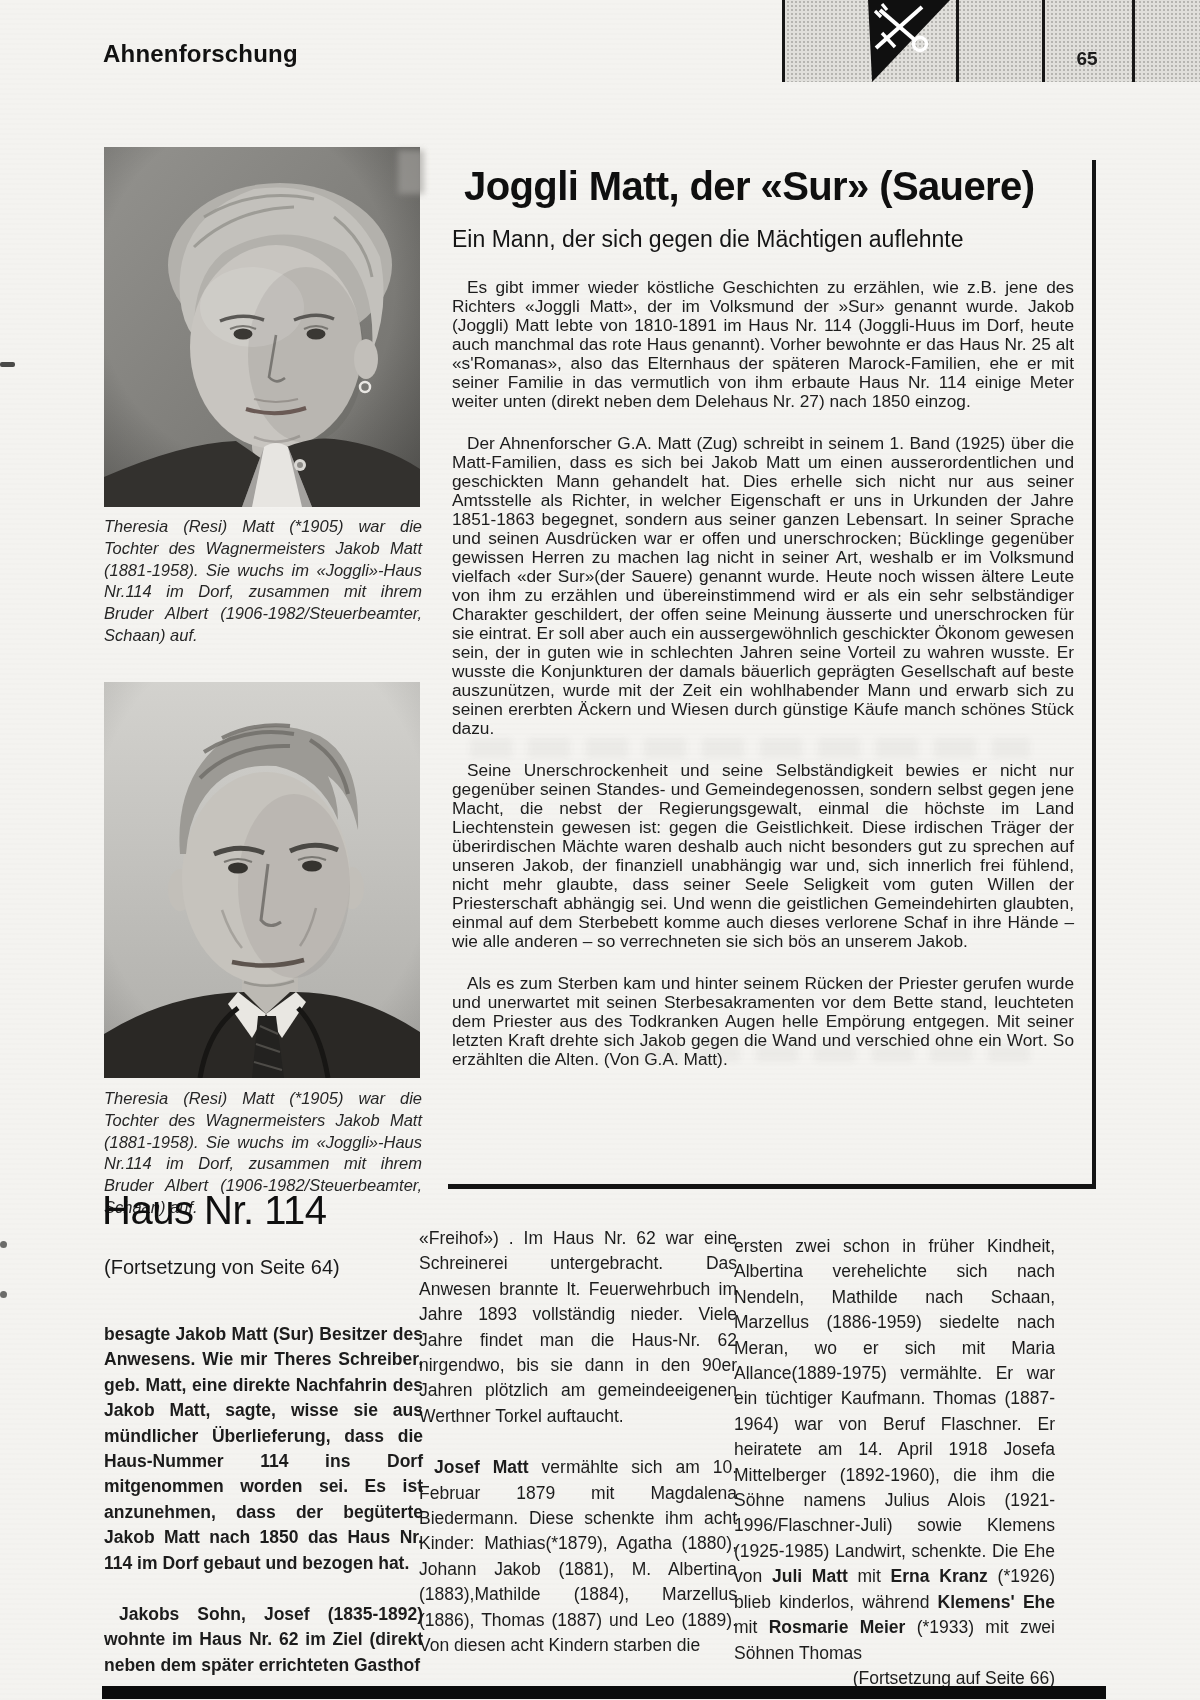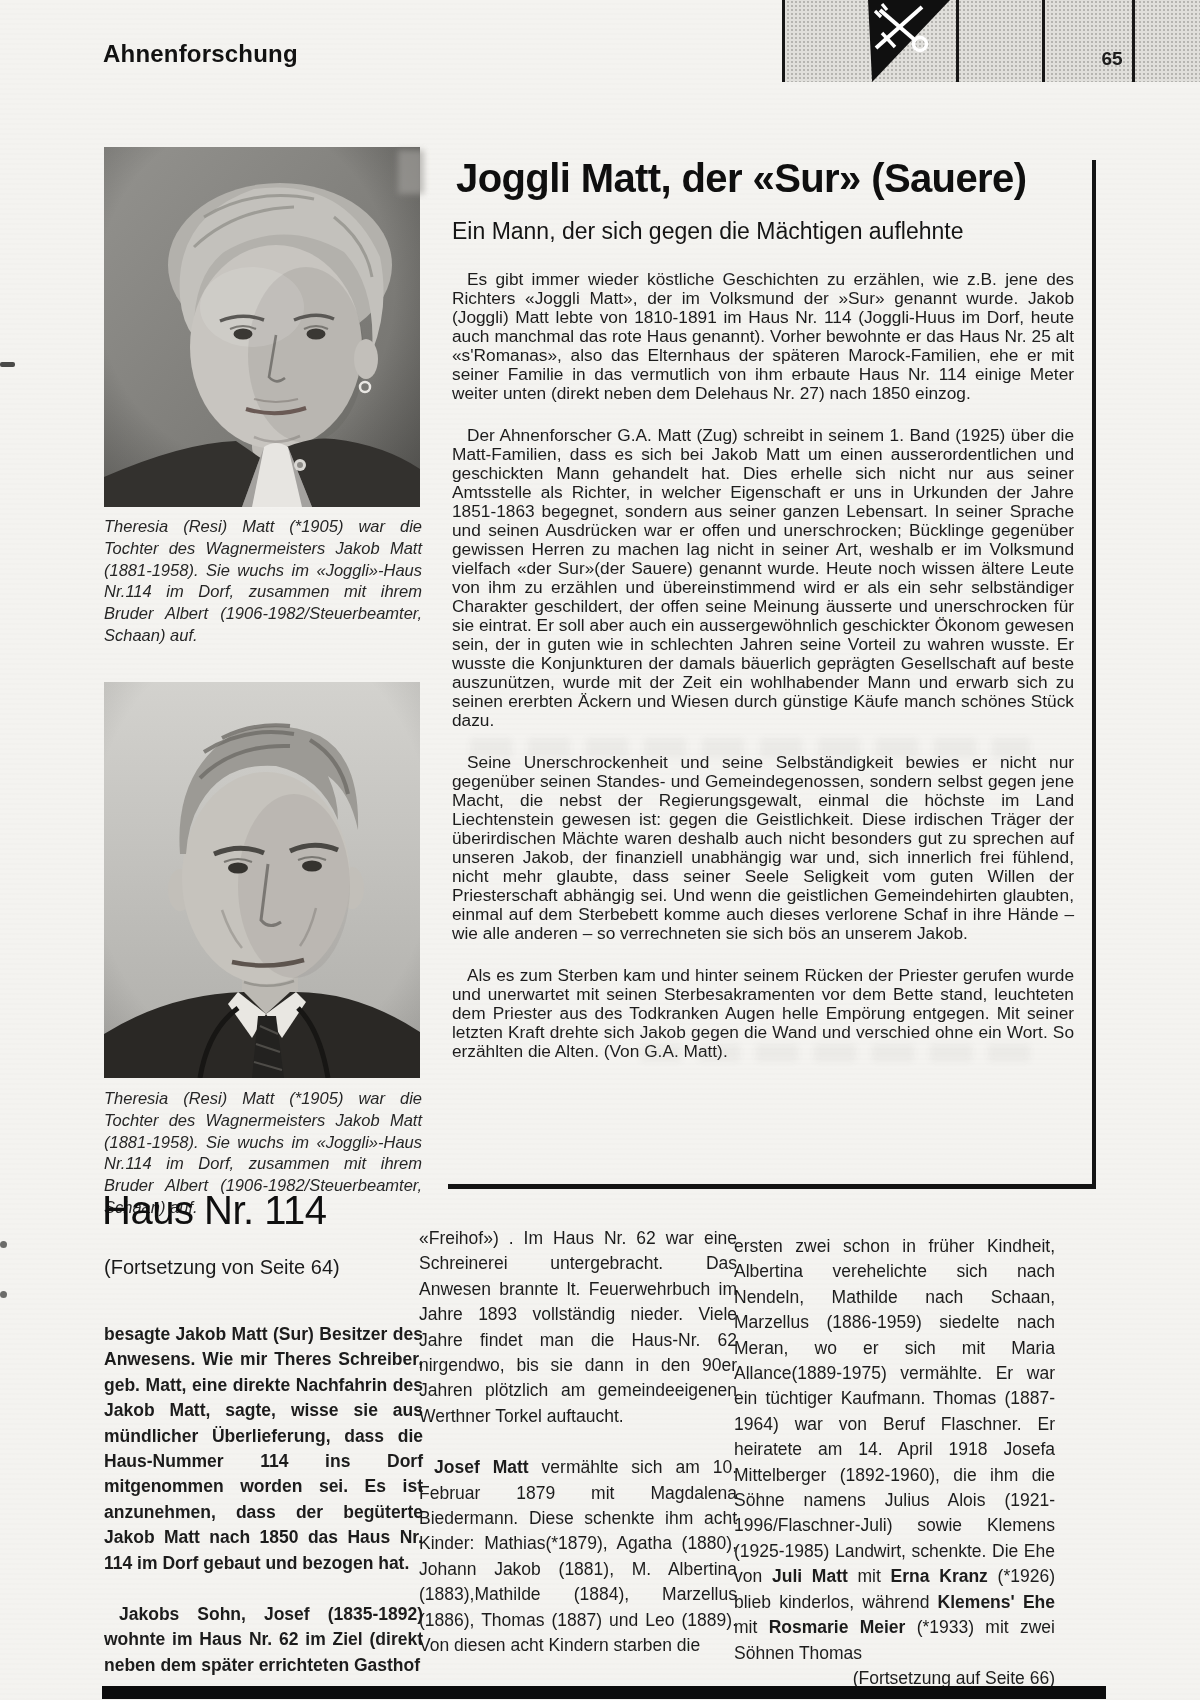--- a/index.html
+++ b/index.html
@@ -28,38 +28,38 @@
   .band-rule.r3{left:260px;}
   .band-rule.r4{left:350px;}
   .corner-triangle{
     position:absolute;left:86px;top:0;width:82px;height:82px;
     background:#101010;
     clip-path:polygon(0 0, 100% 0, 5% 100%);
   }
   .emblem{position:absolute;left:88px;top:1px;width:64px;height:52px;}
   .page-number{
     position:absolute;left:260px;top:48px;width:90px;
-    text-align:center;font-size:19px;font-weight:700;color:#1c1c1c;padding-left:25px;
+    text-align:center;font-size:19px;font-weight:700;color:#1c1c1c;
   }
   
   .photo{position:absolute;left:104px;width:316px;box-shadow:0 0 0 1px rgba(40,40,38,.5) inset;background:#8a8a86;}
   .photo svg{display:block;}
   .photo1{top:147px;height:360px;}
   .photo2{top:682px;height:396px;}
   .caption{
     position:absolute;left:104px;width:318px;
     font-style:italic;font-size:16.5px;line-height:21.8px;
     text-align:justify;color:#262626;
   }
   .caption1{top:516px;}
   .caption2{top:1088px;}
   
   .article-box{position:absolute;left:452px;top:152px;width:622px;}
   .article-title{
-    margin:4px;font-size:40px;line-height:1.12;font-weight:700;
+    margin:12px;font-size:40px;line-height:1.12;font-weight:700;
     letter-spacing:-0.6px;color:#0f0f0f;
   }
   .article-subtitle{
     margin:17px 0 0 0;font-size:23px;line-height:1.2;font-weight:400;color:#141414;
   }
   .article-box p{
     margin:0 0 23px 0;font-size:17.3px;line-height:19px;
     text-align:justify;text-indent:15px;color:#1c1c1c;
     hyphens:auto;-webkit-hyphens:auto;
   }

